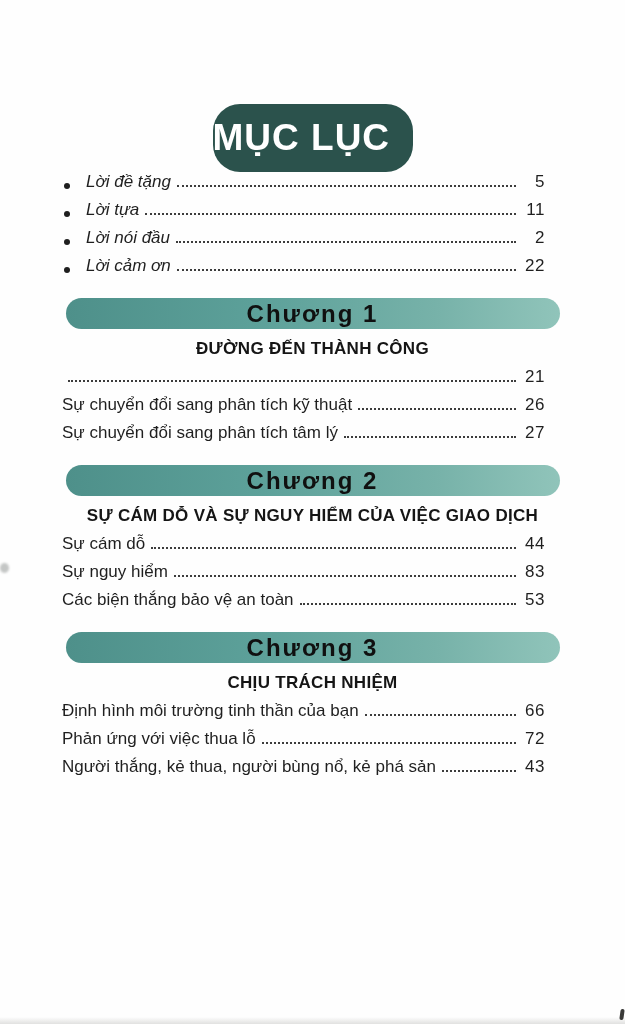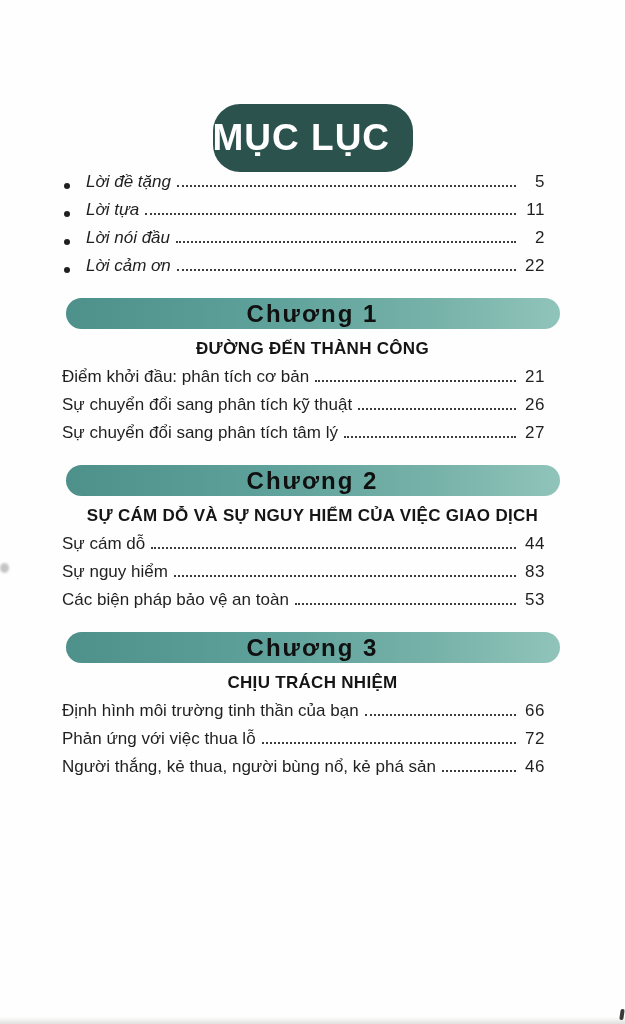--- a/index.html
+++ b/index.html
@@ -159,21 +159,20 @@
     </div>
   </div>
 
   <div class="chapter">
     <div class="chapter-bar">
       <span>Chương 1</span>
     </div>
     <div class="chapter-subtitle">ĐƯỜNG ĐẾN THÀNH CÔNG</div>
     <div class="toc-rows">
       <div class="toc-row">
-        <span class="label">Điểm khởi đầu: phân tích cơ bản</span>
         <span class="leader"></span>
         <span class="pagenum">21</span>
       </div>
       <div class="toc-row">
         <span class="label">Sự chuyển đổi sang phân tích kỹ thuật</span>
         <span class="leader"></span>
         <span class="pagenum">26</span>
       </div>
       <div class="toc-row">
         <span class="label">Sự chuyển đổi sang phân tích tâm lý</span>
@@ -193,21 +192,21 @@
         <span class="label">Sự cám dỗ</span>
         <span class="leader"></span>
         <span class="pagenum">44</span>
       </div>
       <div class="toc-row">
         <span class="label">Sự nguy hiểm</span>
         <span class="leader"></span>
         <span class="pagenum">83</span>
       </div>
       <div class="toc-row">
-        <span class="label">Các biện pháp bảo vệ an toàn</span>
+        <span class="label">Các biện thắng bảo vệ an toàn</span>
         <span class="leader"></span>
         <span class="pagenum">53</span>
       </div>
     </div>
   </div>
 
   <div class="chapter">
     <div class="chapter-bar">
       <span>Chương 3</span>
     </div>
@@ -219,21 +218,21 @@
         <span class="pagenum">66</span>
       </div>
       <div class="toc-row">
         <span class="label">Phản ứng với việc thua lỗ</span>
         <span class="leader"></span>
         <span class="pagenum">72</span>
       </div>
       <div class="toc-row">
         <span class="label">Người thắng, kẻ thua, người bùng nổ, kẻ phá sản</span>
         <span class="leader"></span>
-        <span class="pagenum">46</span>
+        <span class="pagenum">43</span>
       </div>
     </div>
   </div>
 
   <div class="left-speck"></div>
   <div class="bottom-edge"></div>
   <div class="corner-mark"></div>
 
 </div>
 

